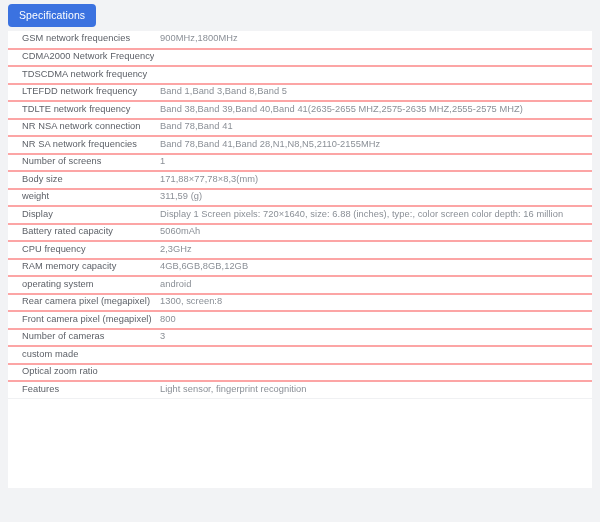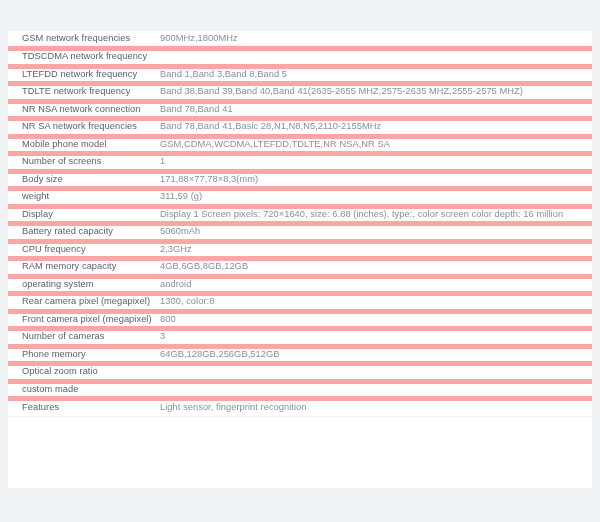--- a/index.html
+++ b/index.html
@@ -57,21 +57,21 @@
     width: 100%;
     border-collapse: collapse;
     table-layout: fixed;
   }
   table.spec tr {
     height: 17.5px;
   }
   table.spec td {
     font-size: 9.3px;
     color: #5e6268;
-    border-bottom: 5px solid #fca5a5;
+    border-bottom: 2px solid #fca5a5;
     padding: 0;
     vertical-align: middle;
     line-height: 1.25;
     letter-spacing: 0.05px;
     white-space: nowrap;
     overflow: hidden;
   }
   table.spec td.label {
     width: 132px;
     padding-left: 14px;
@@ -84,52 +84,53 @@
   table.spec tr:last-child td {
     border-bottom: 1px solid #f0f1f3;
   }
 </style>
 </head>
 <body>
 
 <div class="page">
 
   <div class="tabbar">
+    <div class="tab active">Specifications</div>
   </div>
 
   <div class="table-wrap">
     <table class="spec">
       <tbody>
           <tr>
             <td class="label">GSM network frequencies</td>
             <td class="value">900MHz,1800MHz</td>
+          </tr>
+          <tr>
+            <td class="label">CDMA2000 Network Frequency</td>
+            <td class="value"></td>
           </tr>
           <tr>
             <td class="label">TDSCDMA network frequency</td>
             <td class="value"></td>
           </tr>
           <tr>
             <td class="label">LTEFDD network frequency</td>
             <td class="value">Band 1,Band 3,Band 8,Band 5</td>
           </tr>
           <tr>
             <td class="label">TDLTE network frequency</td>
             <td class="value">Band 38,Band 39,Band 40,Band 41(2635-2655 MHZ,2575-2635 MHZ,2555-2575 MHZ)</td>
           </tr>
           <tr>
             <td class="label">NR NSA network connection</td>
             <td class="value">Band 78,Band 41</td>
           </tr>
           <tr>
             <td class="label">NR SA network frequencies</td>
-            <td class="value">Band 78,Band 41,Basic 28,N1,N8,N5,2110-2155MHz</td>
-          </tr>
-          <tr>
-            <td class="label">Mobile phone model</td>
-            <td class="value">GSM,CDMA,WCDMA,LTEFDD,TDLTE,NR NSA,NR SA</td>
+            <td class="value">Band 78,Band 41,Band 28,N1,N8,N5,2110-2155MHz</td>
           </tr>
           <tr>
             <td class="label">Number of screens</td>
             <td class="value">1</td>
           </tr>
           <tr>
             <td class="label">Body size</td>
             <td class="value">171,88×77,78×8,3(mm)</td>
           </tr>
           <tr>
@@ -151,40 +152,36 @@
           <tr>
             <td class="label">RAM memory capacity</td>
             <td class="value">4GB,6GB,8GB,12GB</td>
           </tr>
           <tr>
             <td class="label">operating system</td>
             <td class="value">android</td>
           </tr>
           <tr>
             <td class="label">Rear camera pixel (megapixel)</td>
-            <td class="value">1300, color:8</td>
+            <td class="value">1300, screen:8</td>
           </tr>
           <tr>
             <td class="label">Front camera pixel (megapixel)</td>
             <td class="value">800</td>
           </tr>
           <tr>
             <td class="label">Number of cameras</td>
             <td class="value">3</td>
           </tr>
           <tr>
-            <td class="label">Phone memory</td>
-            <td class="value">64GB,128GB,256GB,512GB</td>
+            <td class="label">custom made</td>
+            <td class="value"></td>
           </tr>
           <tr>
             <td class="label">Optical zoom ratio</td>
-            <td class="value"></td>
-          </tr>
-          <tr>
-            <td class="label">custom made</td>
             <td class="value"></td>
           </tr>
           <tr>
             <td class="label">Features</td>
             <td class="value">Light sensor, fingerprint recognition</td>
           </tr>
         </tbody>
     </table>
   </div>
 

